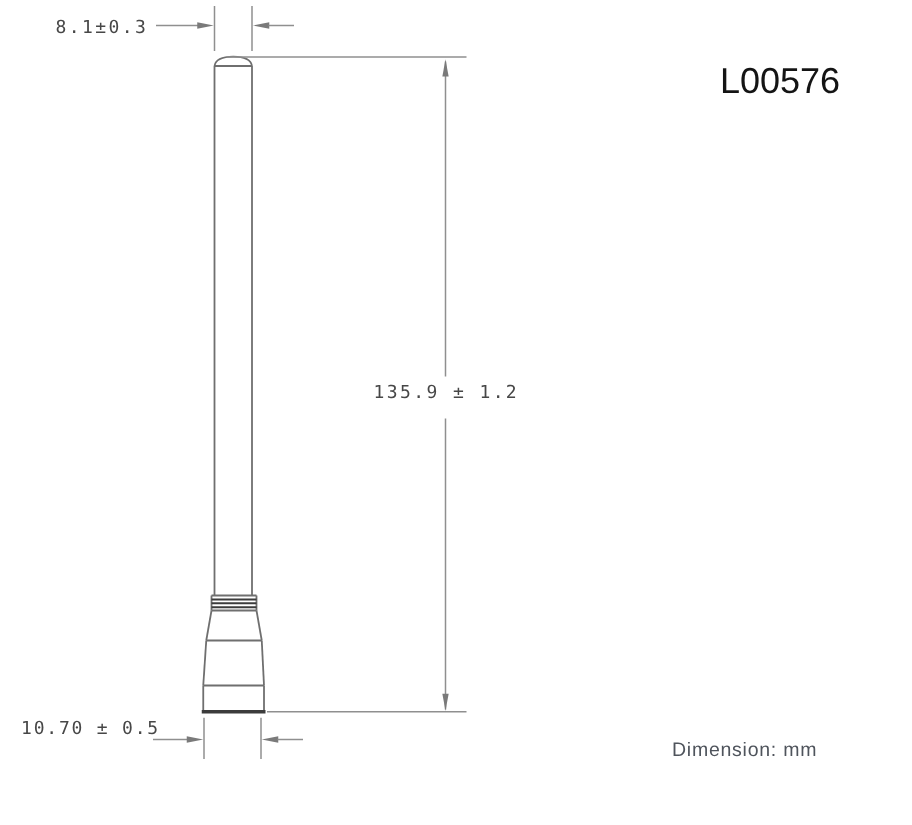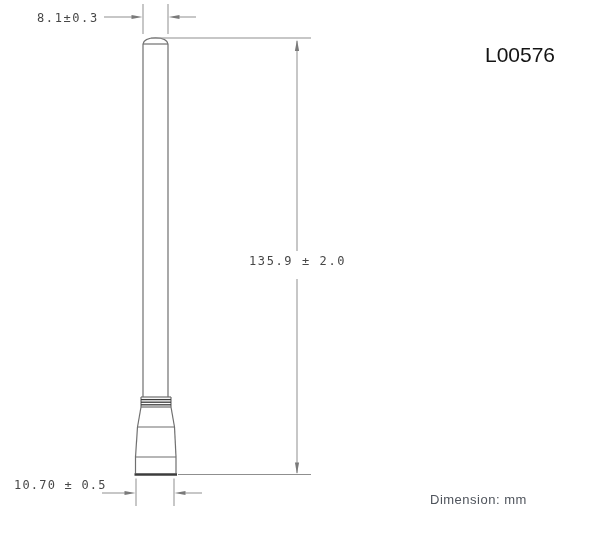--- a/index.html
+++ b/index.html
@@ -36,28 +36,28 @@
     white-space: nowrap;
     line-height: 14px;
   }
   .title-block {
     position: absolute;
     left: 455px;
     top: 42px;
     width: 130px;
     text-align: center;
     color: var(--title-text, #141414);
-    font-size: 21px;
+    font-size: 24px;
     line-height: 26px;
     white-space: nowrap;
   }
   .title-line { display: block; }
   .note-text {
     position: absolute;
-    left: 430px;
+    left: 448px;
     font-size: 13px;
     letter-spacing: 0.5px;
     color: var(--note-text, #4f545c);
     white-space: nowrap;
     text-align: right;
   }
 </style>
 </head>
 <body>
 
@@ -120,21 +120,21 @@
       <polygon class="arrow" points="135.5,493 124.5,490.9 124.5,495.1"></polygon>
       <line class="dim" x1="136" y1="478.5" x2="136" y2="506"></line>
       <line class="dim" x1="174" y1="478.5" x2="174" y2="506"></line>
       <polygon class="arrow" points="174.5,493 185.5,490.9 185.5,495.1"></polygon>
       <line class="dim" x1="185" y1="493" x2="202" y2="493"></line>
     </g>
   </svg>
 
   <div class="dim-text" style="left:37px; top:11px;">8.1±0.3</div>
 
-  <div class="dim-text" style="left:249px; top:254px;">135.9 ± 2.0</div>
+  <div class="dim-text" style="left:249px; top:254px;">135.9 ± 1.2</div>
 
   <div class="dim-text" style="left:14px; top:478px; letter-spacing:1.2px;">10.70 ± 0.5</div>
 
   <div class="title-block">
     <span class="title-line">L00576</span>
   </div>
 
   <div class="note-text" style="top:492px;">Dimension: mm</div>
 
 

